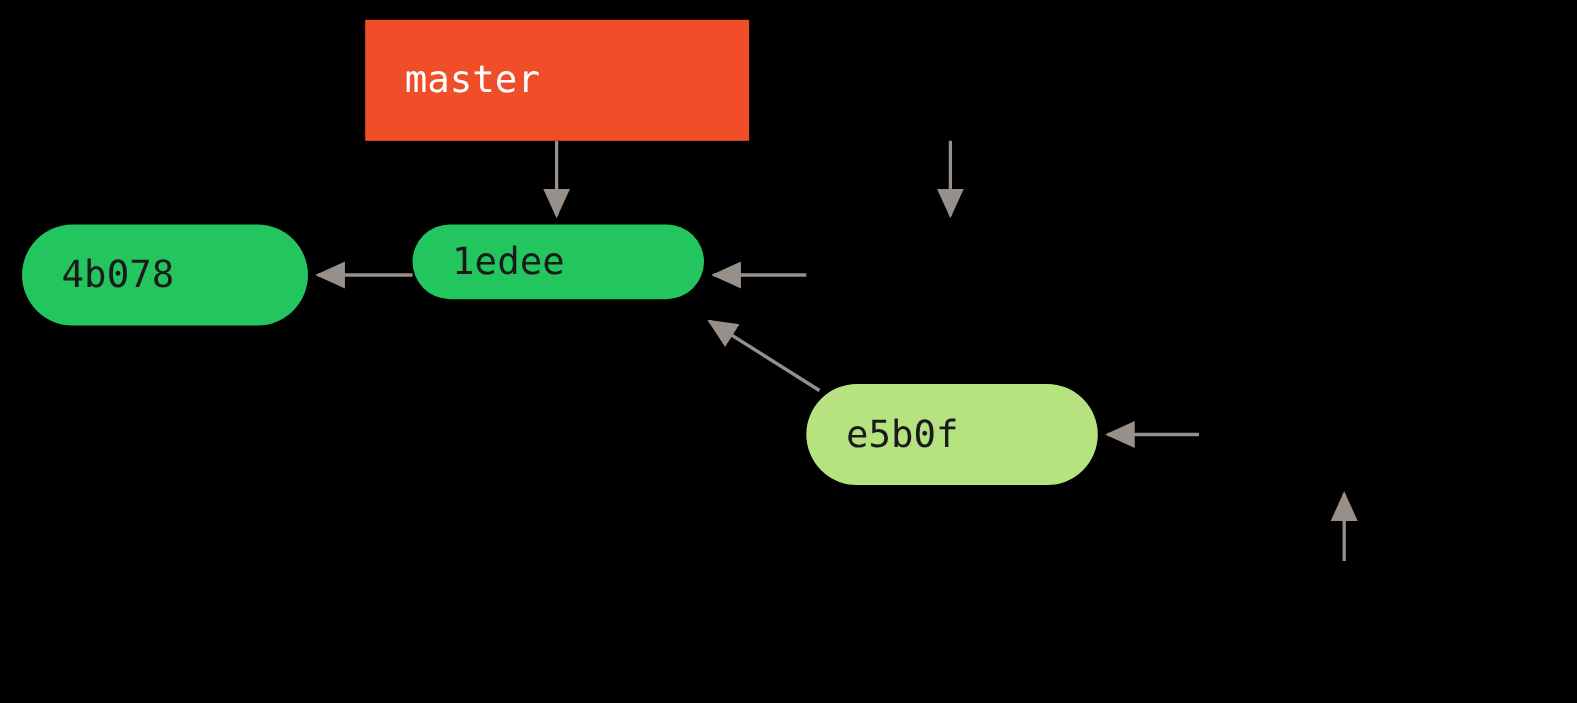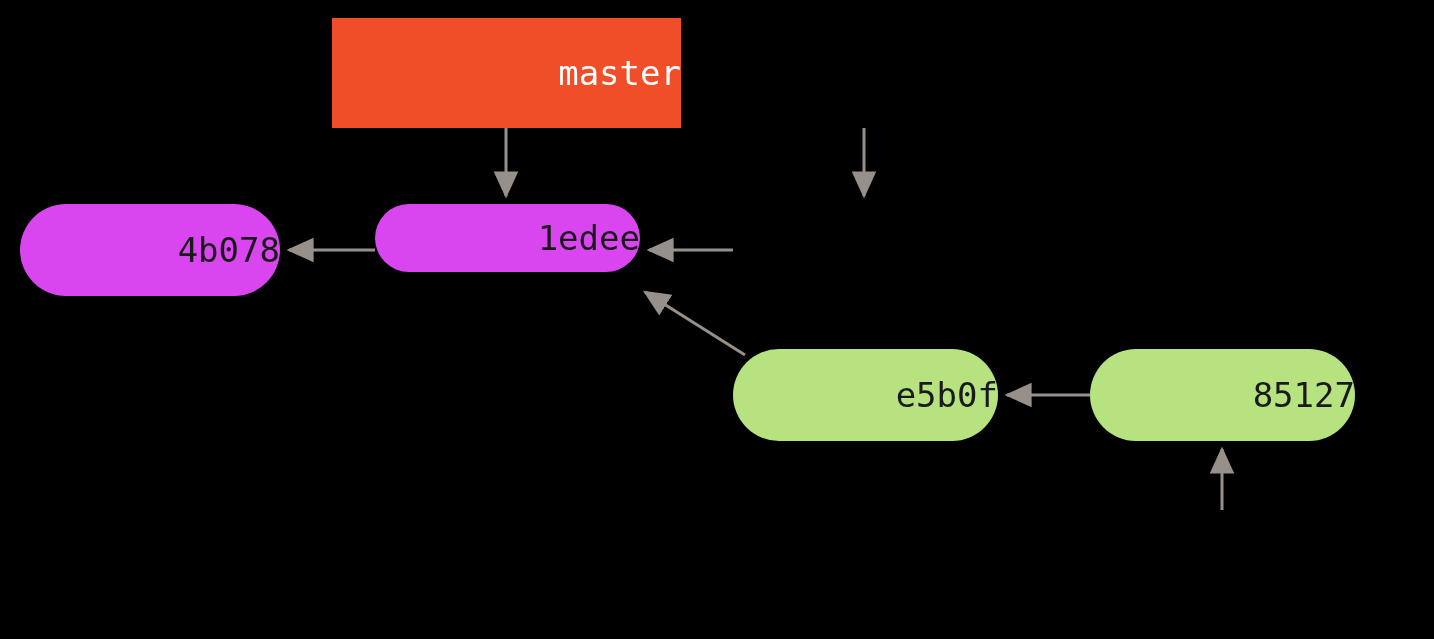--- a/index.html
+++ b/index.html
@@ -20,35 +20,35 @@
     left: 0;
     top: 0;
     width: 1434px;
     height: 639px;
     pointer-events: none;
   }
   .node {
     position: absolute;
     display: flex;
     align-items: center;
-    justify-content: flex-end;
+    justify-content: flex-start;
     box-sizing: border-box;
     font-family: "DejaVu Sans Mono", "Liberation Mono", monospace;
     font-size: 34px;
     letter-spacing: 0px;
     line-height: 1;
     white-space: nowrap;
     padding-left: 36px;
   }
   .commit {
     border-radius: 46px;
     color: #1a1a1a;
   }
   .commit-default {
-    background: #d946ef;
+    background: #22c55e;
   }
   .commit-highlight {
     background: #B6E380;
   }
   .branch {
     border-radius: 0px;
     color: #FFFFFF;
     background: #F04E28;
   }
 </style>
@@ -85,23 +85,20 @@
 
   <div class="node commit commit-default" style="left:375px; top:204px; width:265px; height:68px;">
     <span>1edee</span>
   </div>
 
 
   <div class="node commit commit-highlight" style="left:733px; top:349px; width:265px; height:92px;">
     <span>e5b0f</span>
   </div>
 
-  <div class="node commit commit-highlight" style="left:1090px; top:349px; width:265px; height:92px;">
-    <span>85127</span>
-  </div>
 
   <div class="node branch" style="left:332px; top:18px; width:349px; height:110px;">
     <span>master</span>
   </div>
 
 
 
 </div>
 
 </body></html>

